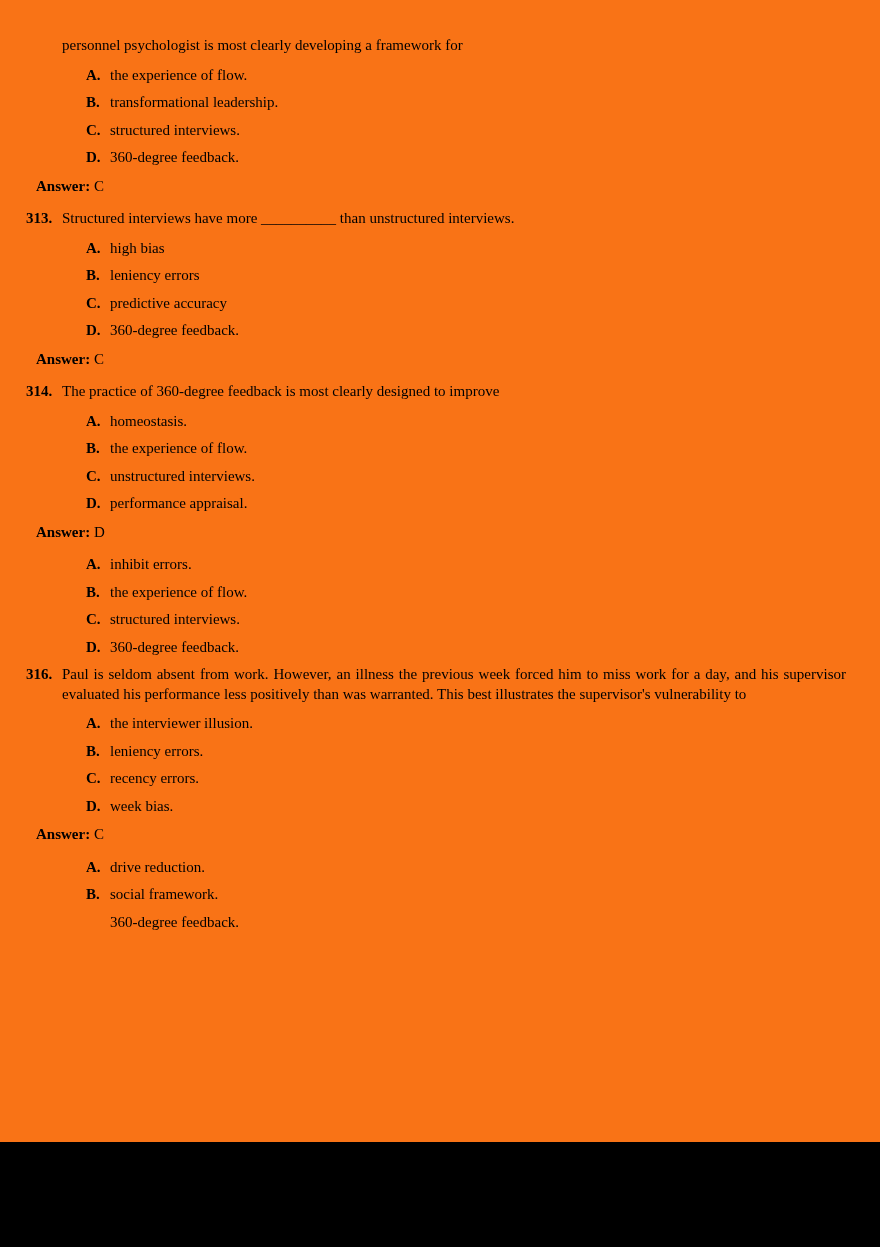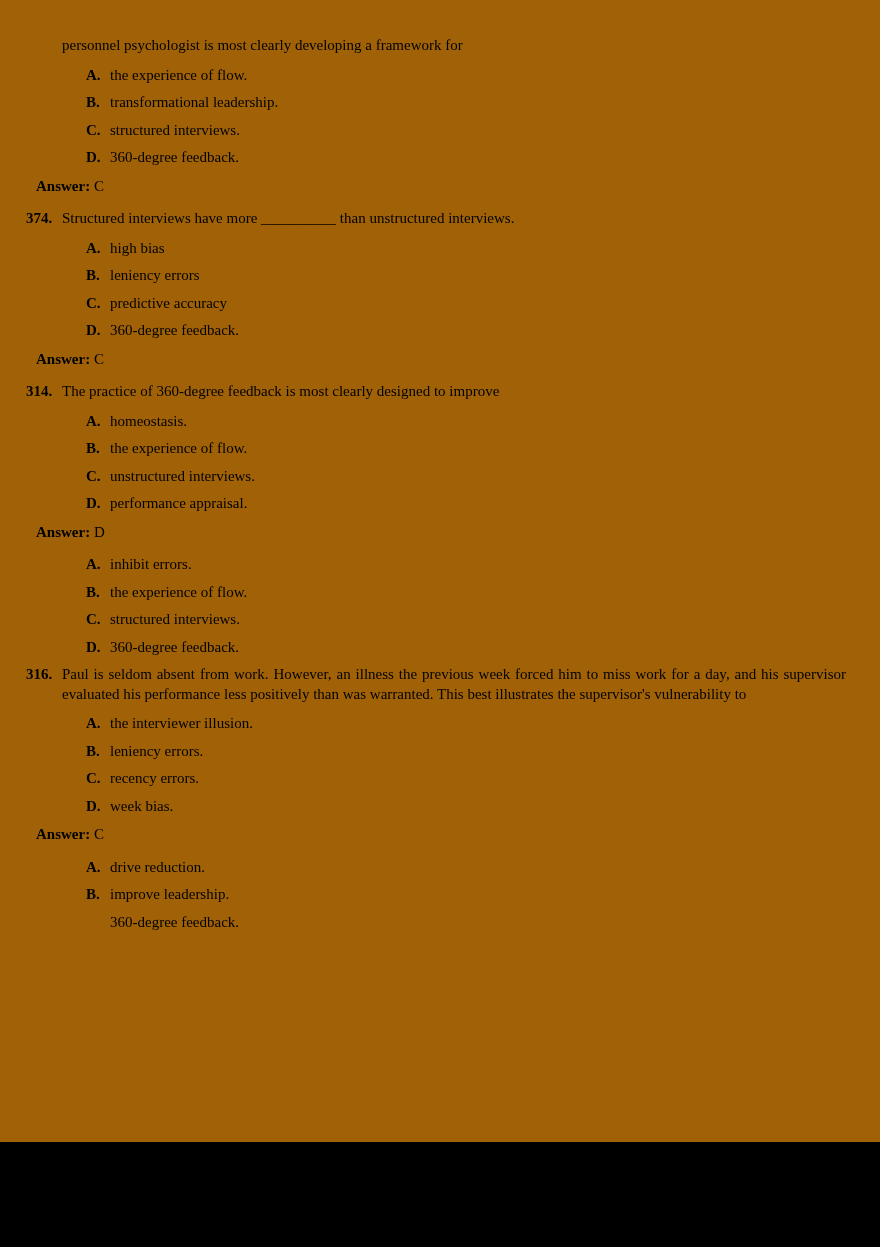--- a/index.html
+++ b/index.html
@@ -4,21 +4,21 @@
 <style>
   html, body {
     margin: 0;
     padding: 0;
     background: #ffffff;
   }
   .page {
     position: relative;
     width: 880px;
     height: 1247px;
-    background: #a16207;
+    background: #f97316;
     overflow: hidden;
     font-family: "Liberation Serif", "DejaVu Serif", serif;
     font-size: 15px;
     color: #000000;
   }
   .content {
     position: absolute;
     top: 36px;
     left: 0;
     width: 100%;
@@ -99,21 +99,21 @@
       </div>
         </div>
     <div class="answer-row">
       <span class="answer-label">Answer:</span>
       <span class="answer-value"> C</span>
     </div>
   </div>
 
   <div class="question">
     <div class="q-row">
-      <span class="q-num">374.</span>
+      <span class="q-num">313.</span>
       <span class="q-text">Structured interviews have more __________ than unstructured interviews.</span>
     </div>
     <div class="options">
 
     <div class="option-row">
         <span class="opt-letter">A.</span>
         <span class="opt-text">high bias</span>
       </div>
           <div class="option-row">
         <span class="opt-letter">B.</span>
@@ -218,21 +218,21 @@
 
   <div class="question">
     <div class="options">
 
     <div class="option-row">
         <span class="opt-letter">A.</span>
         <span class="opt-text">drive reduction.</span>
       </div>
           <div class="option-row">
         <span class="opt-letter">B.</span>
-        <span class="opt-text">improve leadership.</span>
+        <span class="opt-text">social framework.</span>
       </div>
           <div class="option-row">
         <span class="opt-letter"></span>
         <span class="opt-text">360-degree feedback.</span>
       </div>
         </div>
 
   </div>
 </div>
   <div class="black-bar"></div>

